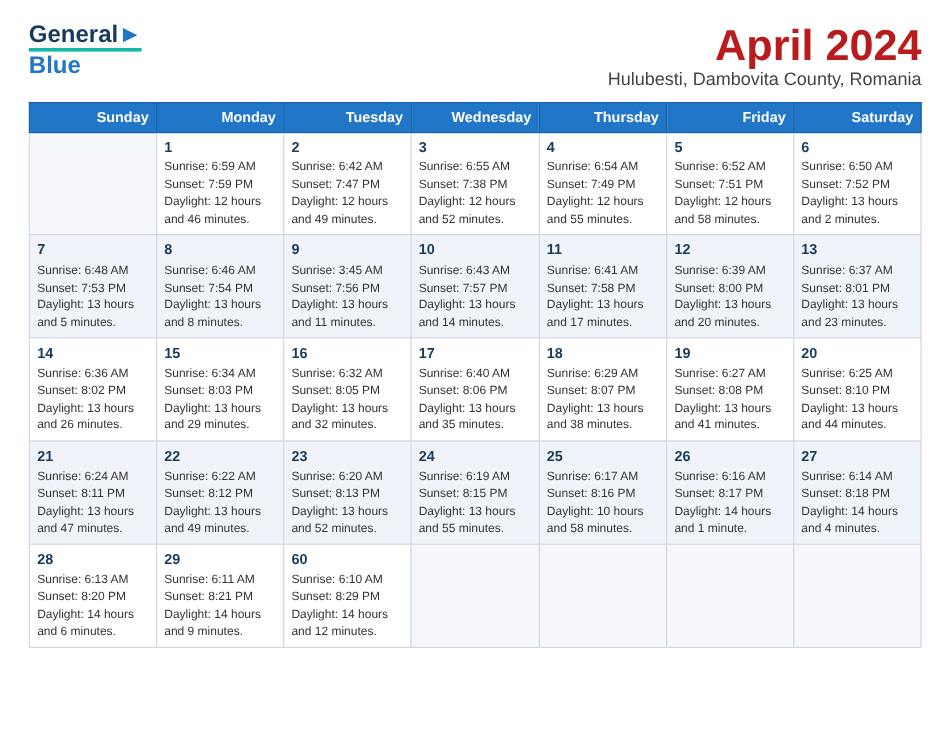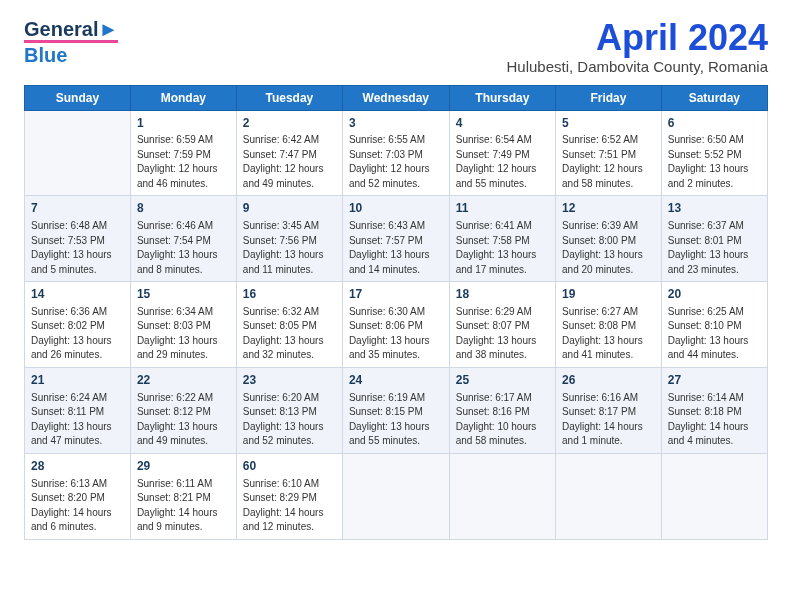--- a/index.html
+++ b/index.html
@@ -26,40 +26,40 @@
       display: flex;
       flex-direction: column;
       align-items: flex-start;
     }
     .title-block {
       text-align: right;
     }
     .month-title {
       font-size: 36px;
       font-weight: bold;
-      color: #1d4ed8;
+      color: #b91c1c;
       line-height: 1.1;
     }
     .location {
       font-size: 15px;
       color: #444;
       margin-top: 0;
     }
     .calendar {
       width: 100%;
       border-collapse: collapse;
       font-size: 10.5px;
     }
     .calendar th {
       background: #2176c7;
       color: #fff;
       padding: 5px 6px;
       font-size: 12px;
       font-weight: bold;
-      text-align: center;
+      text-align: right;
       border: 1px solid #1a60a8;
     }
     .calendar td {
       vertical-align: top;
       padding: 4px 6px;
       border: 1px solid #d0d8e4;
       background: #fff;
       width: 108px;
       height: 85px;
       font-size: 10px;
@@ -87,21 +87,21 @@
   </style>
 </head>
 <body>
 
 <div class="page">
   <div class="header">
     <div class="logo">
       <div style="display:flex;align-items:center;gap:0px;">
         <div style="display:flex;flex-direction:column;align-items:flex-start;">
           <span style="font-size:20px;font-weight:bold;color:#1a3a5c;line-height:1.1;">General<span style="color:#2176c7;">►</span></span>
-          <span style="font-size:20px;font-weight:bold;color:#2176c7;line-height:1.1;border-top:3px solid #ec4899;padding-top:1px;width:100%;">Blue</span>
+          <span style="font-size:20px;font-weight:bold;color:#2176c7;line-height:1.1;border-top:3px solid #14b8a6;padding-top:1px;width:100%;">Blue</span>
         </div>
       </div>
     </div>
     <div class="title-block">
       <div class="month-title">April 2024</div>
       <div class="location">Hulubesti, Dambovita County, Romania</div>
     </div>
   </div>
 
   <table class="calendar">
@@ -132,21 +132,21 @@
         <div class="day-info">
           <span>Sunrise: 6:42 AM</span><br>
           <span>Sunset: 7:47 PM</span><br>
           <span>Daylight: 12 hours and 49 minutes.</span>
         </div>
       </td>
           <td>
         <span class="day-num">3</span>
         <div class="day-info">
           <span>Sunrise: 6:55 AM</span><br>
-          <span>Sunset: 7:03 PM</span><br>
+          <span>Sunset: 7:38 PM</span><br>
           <span>Daylight: 12 hours and 52 minutes.</span>
         </div>
       </td>
           <td>
         <span class="day-num">4</span>
         <div class="day-info">
           <span>Sunrise: 6:54 AM</span><br>
           <span>Sunset: 7:49 PM</span><br>
           <span>Daylight: 12 hours and 55 minutes.</span>
         </div>
@@ -156,21 +156,21 @@
         <div class="day-info">
           <span>Sunrise: 6:52 AM</span><br>
           <span>Sunset: 7:51 PM</span><br>
           <span>Daylight: 12 hours and 58 minutes.</span>
         </div>
       </td>
           <td>
         <span class="day-num">6</span>
         <div class="day-info">
           <span>Sunrise: 6:50 AM</span><br>
-          <span>Sunset: 5:52 PM</span><br>
+          <span>Sunset: 7:52 PM</span><br>
           <span>Daylight: 13 hours and 2 minutes.</span>
         </div>
       </td>
         </tr>
         <tr>
           <td>
         <span class="day-num">7</span>
         <div class="day-info">
           <span>Sunrise: 6:48 AM</span><br>
           <span>Sunset: 7:53 PM</span><br>
@@ -247,21 +247,21 @@
         <span class="day-num">16</span>
         <div class="day-info">
           <span>Sunrise: 6:32 AM</span><br>
           <span>Sunset: 8:05 PM</span><br>
           <span>Daylight: 13 hours and 32 minutes.</span>
         </div>
       </td>
           <td>
         <span class="day-num">17</span>
         <div class="day-info">
-          <span>Sunrise: 6:30 AM</span><br>
+          <span>Sunrise: 6:40 AM</span><br>
           <span>Sunset: 8:06 PM</span><br>
           <span>Daylight: 13 hours and 35 minutes.</span>
         </div>
       </td>
           <td>
         <span class="day-num">18</span>
         <div class="day-info">
           <span>Sunrise: 6:29 AM</span><br>
           <span>Sunset: 8:07 PM</span><br>
           <span>Daylight: 13 hours and 38 minutes.</span>

